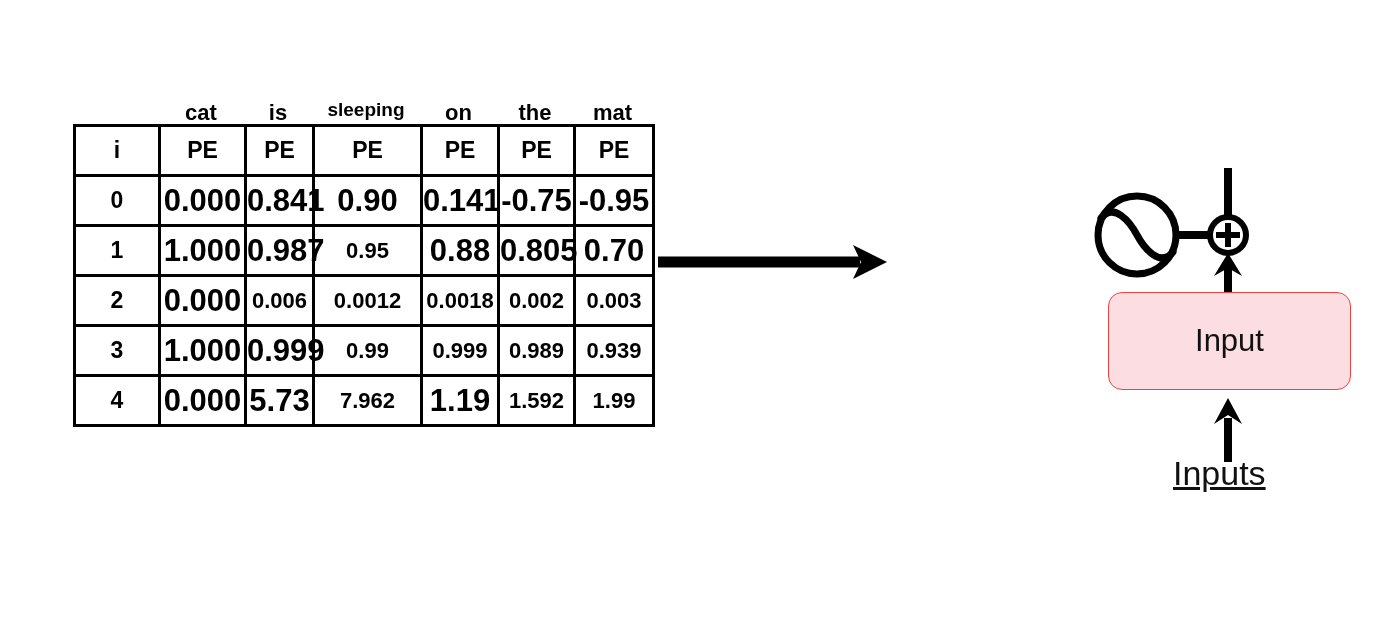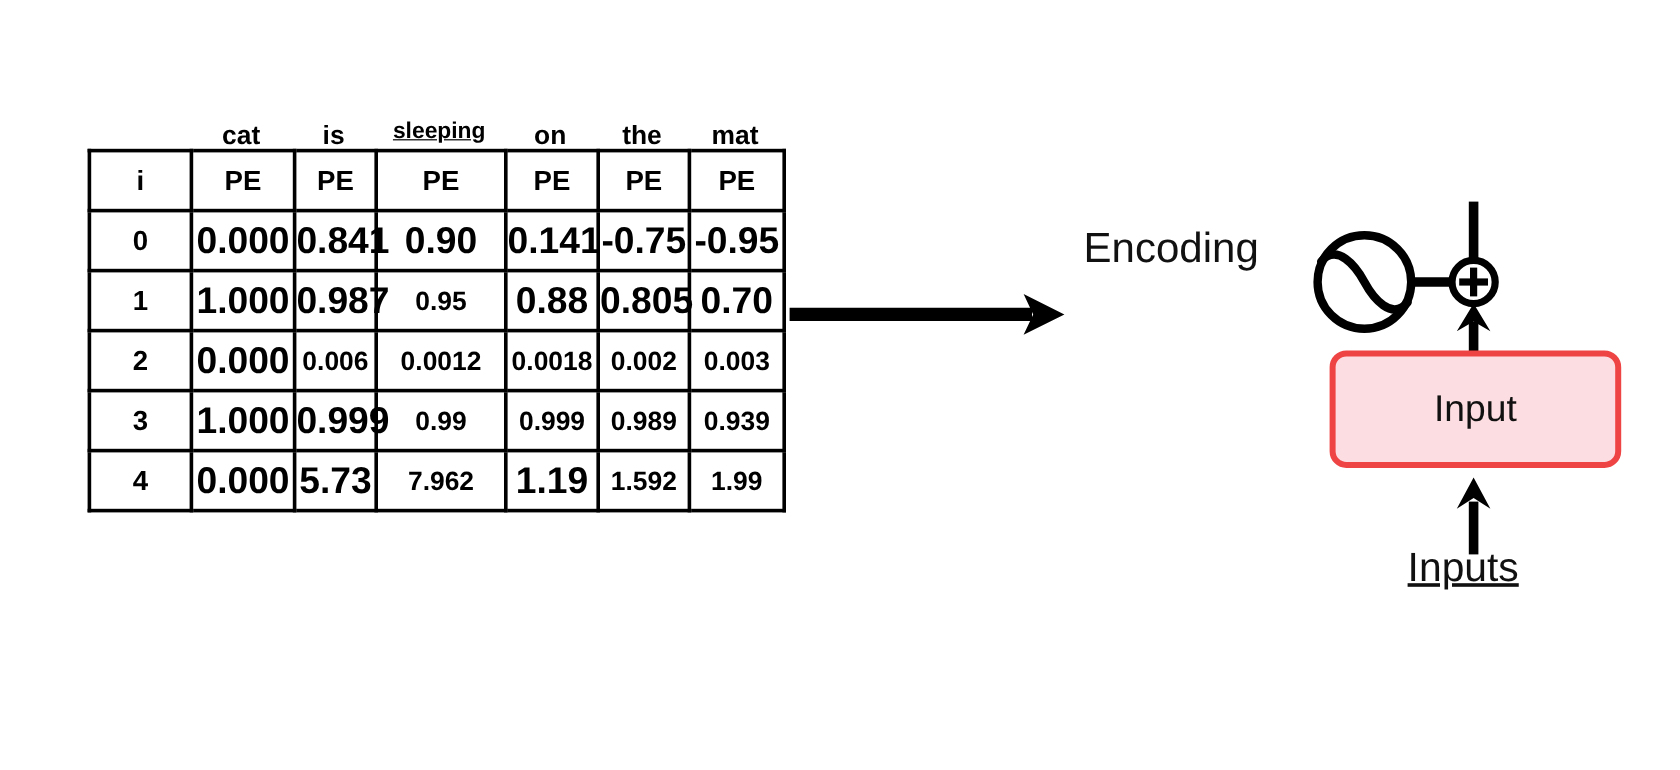--- a/index.html
+++ b/index.html
@@ -37,21 +37,20 @@
     font-weight: bold;
     font-size: 22px;
     line-height: 1;
     padding-bottom: 0;
     box-sizing: border-box;
     white-space: nowrap;
   }
   .word-header-cell.small {
     font-size: 19px;
     padding-bottom: 5px;
-    text-decoration: underline;
   }
   .word-header-cell.blank { font-size: 0; }
 
   
   .pe-grid {
     border-collapse: collapse;
     border-spacing: 0;
     table-layout: fixed;
     width: 580px;
     border: 3px solid #000;
@@ -103,21 +102,21 @@
     height: 370px;
   }
 
   #embed-box {
     position: absolute;
     left: 1108px;
     top: 292px;
     width: 243px;
     height: 98px;
     background: #fcdde1;
-    border: 5px solid #ef4444;
+    border: 1px solid #ef4444;
     border-radius: 14px;
     box-sizing: border-box;
     display: flex;
     flex-direction: column;
     align-items: center;
     justify-content: center;
     color: #111111;
     font-size: 31px;
     line-height: 1.12;
     font-weight: 400;
@@ -223,21 +222,20 @@
     </tbody>
   </table>
 </div>
 
 <svg id="flow-arrow" viewBox="0 0 236 44">
   <line x1="3" y1="22" x2="205" y2="22" stroke="#000" stroke-width="11" stroke-linecap="butt"></line>
   <path d="M 198 5 L 232 22 L 198 39 L 206 22 Z" fill="#000"></path>
 </svg>
 
 <div id="pos-enc-label">
-  <div>Encoding</div>
 </div>
 
 <svg id="diagram-svg" viewBox="0 0 300 370">
 
   <g>
     <circle cx="57" cy="75" r="39" fill="none" stroke="#000" stroke-width="7"></circle>
     <path d="M 21 58 C 34 42, 50 62, 57 75 C 64 88, 80 108, 93 92" fill="none" stroke="#000" stroke-width="7" stroke-linecap="round"></path>
   </g>
 
   <line x1="95" y1="75" x2="130" y2="75" stroke="#000" stroke-width="8"></line>

